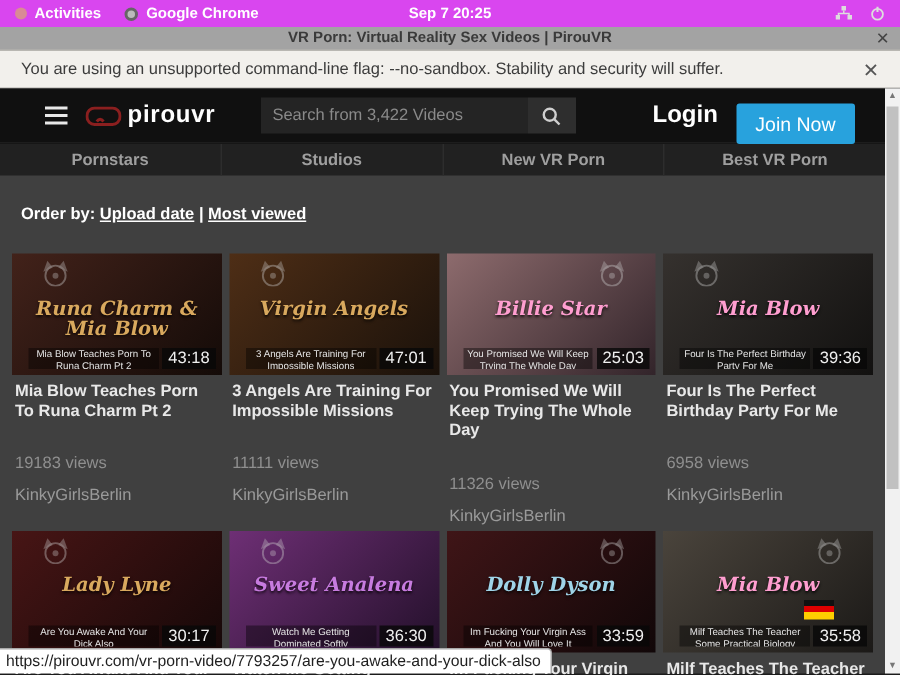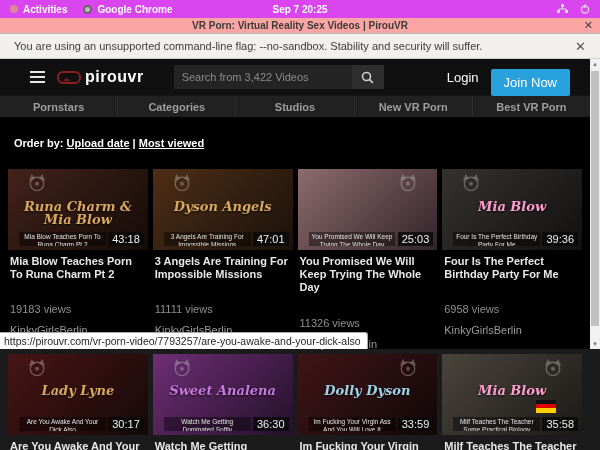--- a/index.html
+++ b/index.html
@@ -11,51 +11,51 @@
             font-size:10px; padding:0 10px; position:relative; }
   .sysbar .left { display:flex; align-items:center; gap:16px; }
   .sys-item { display:flex; align-items:center; gap:5px; font-weight:bold; }
   .dot-icon { width:8px; height:8px; border-radius:50%; background:#d98a96; display:inline-block; }
   .chrome-icon { width:9px; height:9px; border-radius:50%; background:#bbb; border:2px solid #666; display:inline-block; }
   .sysbar .clock { position:absolute; left:50%; transform:translateX(-50%); font-weight:bold; }
   .sysbar .right { margin-left:auto; display:flex; align-items:center; gap:12px; }
   .sysbar svg { display:block; }
 
   
-  .titlebar { height:16px; background:#fca5a5; display:flex; align-items:center; justify-content:center;
+  .titlebar { height:16px; background:#a3a3a3; display:flex; align-items:center; justify-content:center;
               font-size:10px; font-weight:bold; color:#3a3a3a; position:relative;
               border-bottom:1px solid #b9b7b2; }
   .titlebar .close { position:absolute; right:7px; top:1px; color:#444; font-size:11px; font-weight:normal; cursor:default; }
 
   
   .infobar { height:25px; background:#f2f0ec; border-bottom:1px solid #cfcdc9; display:flex;
              align-items:center; font-size:11px; color:#3c3c3c; padding:0 14px; }
   .infobar .close { margin-left:auto; color:#555; font-size:13px; }
 
   
-  .viewport { position:relative; height:290px; background:#000000; }
+  .viewport { position:relative; height:390px; background:#404040; }
   .scrollbar { position:absolute; right:0; top:0; width:10px; height:100%; background:#f1f1f1; z-index:5; }
   .scroll-thumb { position:absolute; top:12px; left:1px; width:8px; height:255px; background:#c1c1c1; }
   .scroll-arrow { position:absolute; left:0; width:10px; font-size:6px; color:#777; text-align:center; }
   .scroll-arrow.up { top:2px; } .scroll-arrow.down { bottom:2px; }
   .content { margin-right:10px; }
 
   
   .site-header { height:36px; background:#101010; display:flex; align-items:center; padding:0 12px; gap:12px; }
   .hamburger { width:15px; display:flex; flex-direction:column; gap:3px; margin-left:18px; }
   .hamburger span { height:2px; background:#e8e8e8; }
   .logo { display:flex; align-items:center; gap:4px; }
   .logo-text { color:#fff; font-weight:bold; font-size:16px; letter-spacing:.5px; }
   .searchwrap { display:flex; margin-left:18px; }
   .search-input { width:178px; height:24px; background:#242424; border:none; color:#9a9a9a;
                   font-size:11px; padding:0 8px; font-family:"Liberation Sans",sans-serif; }
   .search-input::placeholder { color:#8a8a8a; }
   .search-btn { width:32px; height:24px; background:#2e2e2e; border:none; display:flex;
                 align-items:center; justify-content:center; }
-  .login { margin-left:auto; color:#fff; font-size:13px; text-decoration:none; }
+  .login { margin-left:auto; color:#fff; font-size:16px; text-decoration:none;font-weight:bold; }
   .join-btn { color:#fff; font-size:13px; border:none; padding:6px 13px; border-radius:2px; margin-right:8px; }
 
   
   .nav { height:22px; background:#212121; display:flex; border-top:1px solid #161616; }
   .nav-item { flex:1; display:flex; align-items:center; justify-content:center; font-size:11px;
               font-weight:bold; color:#9f9f9f; border-left:1px solid #2d2d2d; text-decoration:none; }
   .nav-item:first-child { border-left:none; }
 
   
   .page-head { display:flex; align-items:flex-end; justify-content:space-between; padding:20px 14px 16px 14px; }
@@ -163,21 +163,20 @@
             <line x1="8.6" y1="8.6" x2="12" y2="12" stroke="#cfcfcf" stroke-width="1.6"></line>
           </svg>
         </button>
       </div>
       <a class="login" href="#">Login</a>
       <button class="join-btn" style="background: rgb(40, 162, 221); margin-top: 11px;">Join Now</button>
     </div>
 
     <div class="nav">
       <a class="nav-item" href="#">Pornstars</a>
-      <a class="nav-item" href="#">Categories</a>
       <a class="nav-item" href="#">Studios</a>
       <a class="nav-item" href="#">New VR Porn</a>
       <a class="nav-item" href="#">Best VR Porn</a>
     </div>
 
     <div class="page-head">
       <div class="order-by">
         <span>Order by:</span>
         <a href="#">Upload date</a><span> | </span><a href="#">Most viewed</a>
       </div>
@@ -205,40 +204,41 @@
   </div>
 
   <div class="card">
     <div class="thumb" style="background: linear-gradient(135deg, rgb(78, 46, 22) 0%, rgb(26, 17, 10) 100%);">
       <svg class="wm left" width="22" height="18" viewBox="0 0 24 20">
         <polygon points="3,9 6,1 10,6" fill="#cfcfcf" opacity=".6"></polygon>
         <polygon points="21,9 18,1 14,6" fill="#cfcfcf" opacity=".6"></polygon>
         <circle cx="12" cy="12" r="7.5" fill="none" stroke="#cfcfcf" stroke-width="1.4" opacity=".7"></circle>
         <circle cx="12" cy="12" r="2.2" fill="#cfcfcf" opacity=".6"></circle>
       </svg>
-      <div class="overlay-name" style="color: rgb(217, 169, 94);">Dyson Angels</div>
+      <div class="overlay-name" style="color: rgb(217, 169, 94);">Virgin Angels</div>
       <div class="caption">3 Angels Are Training For Impossible Missions</div>
 
       <span class="duration">47:01</span>
     </div>
     <div class="meta">
       <div class="v-title">3 Angels Are Training For Impossible Missions</div>
       <div class="v-views">11111 views</div>
       <a class="v-studio" href="#">KinkyGirlsBerlin</a>
     </div>
   </div>
 
   <div class="card">
     <div class="thumb" style="background: linear-gradient(135deg, rgb(141, 107, 109) 0%, rgb(50, 36, 42) 100%);">
       <svg class="wm right" width="22" height="18" viewBox="0 0 24 20">
         <polygon points="3,9 6,1 10,6" fill="#cfcfcf" opacity=".6"></polygon>
         <polygon points="21,9 18,1 14,6" fill="#cfcfcf" opacity=".6"></polygon>
         <circle cx="12" cy="12" r="7.5" fill="none" stroke="#cfcfcf" stroke-width="1.4" opacity=".7"></circle>
         <circle cx="12" cy="12" r="2.2" fill="#cfcfcf" opacity=".6"></circle>
       </svg>
+      <div class="overlay-name" style="color: rgb(255, 158, 208);">Billie Star</div>
       <div class="caption">You Promised We Will Keep Trying The Whole Day</div>
 
       <span class="duration">25:03</span>
     </div>
     <div class="meta">
       <div class="v-title">You Promised We Will Keep Trying The Whole Day</div>
       <div class="v-views">11326 views</div>
       <a class="v-studio" href="#">KinkyGirlsBerlin</a>
     </div>
   </div>

